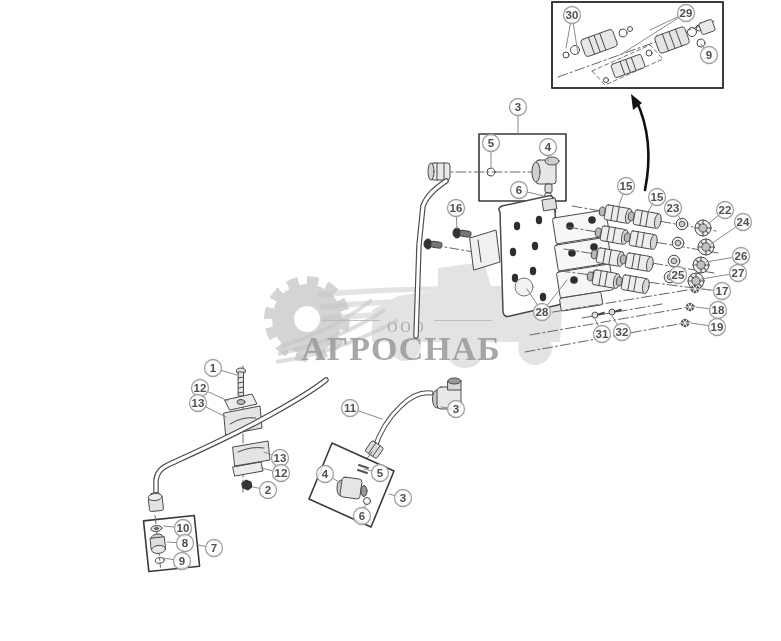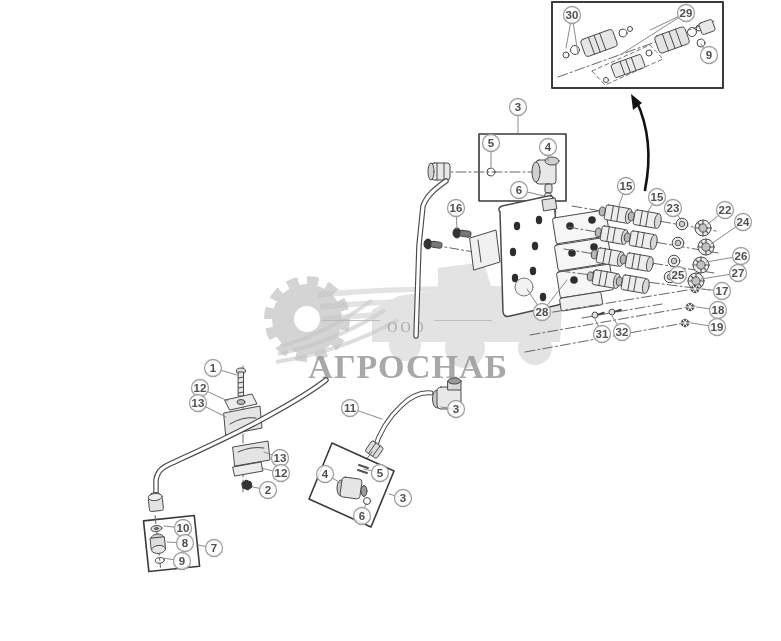--- a/index.html
+++ b/index.html
@@ -8,21 +8,21 @@
   
   .wm-layer{position:absolute;inset:0;}
   .gear{position:absolute;left:264px;top:276px;width:86px;height:86px;border-radius:50%;
         background:repeating-conic-gradient(#c3c3c3 0deg 17deg,rgba(0,0,0,0) 17deg 30deg);
         opacity:.7;}
   .gear::before{content:"";position:absolute;inset:8px;border-radius:50%;background:#c3c3c3;}
   .gear::after{content:"";position:absolute;inset:30px;border-radius:50%;background:#fff;}
   .wm-ooo{position:absolute;left:322px;top:320px;width:170px;display:flex;
           gap:7px;color:#a2a2a2;font:14px "Liberation Serif",serif;letter-spacing:3px;opacity:.9;}
   .wm-line{flex:1;height:1px;background:#b9b9b9;}
-  .wm-name{position:absolute;left:294px;top:348px;width:214px;text-align:right;
+  .wm-name{position:absolute;left:294px;top:330px;width:214px;text-align:center;
            font:bold 34px "Liberation Serif",serif;color:#9a9a9a;letter-spacing:1px;opacity:.85;}
   svg{position:absolute;left:0;top:0;}
   .art line,.art path,.art rect,.art polygon,.art ellipse,.art circle{vector-effect:non-scaling-stroke;}
 </style>
 </head>
 <body>
 
 <div class="canvas">
 
   <div class="wm-layer">

